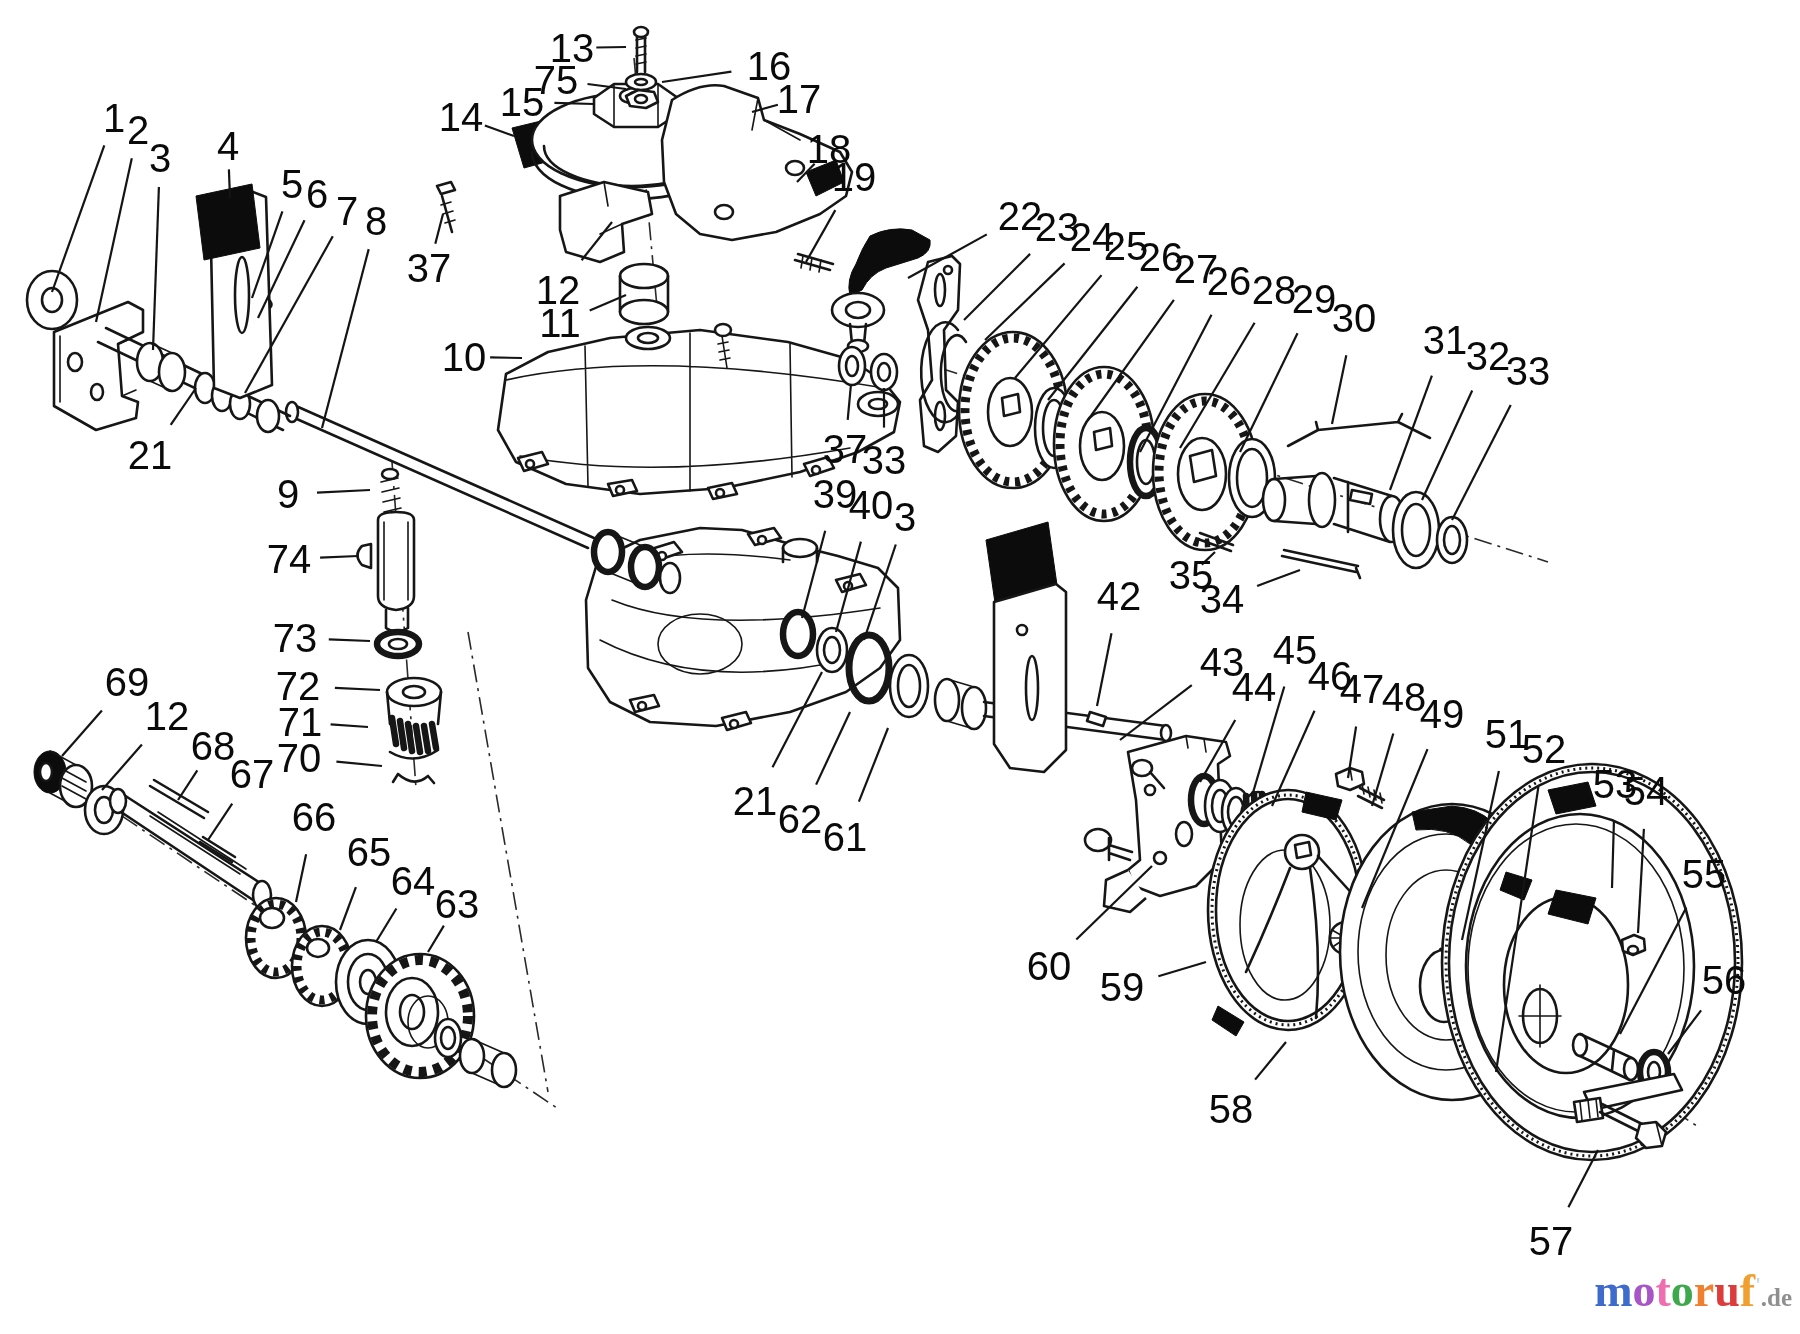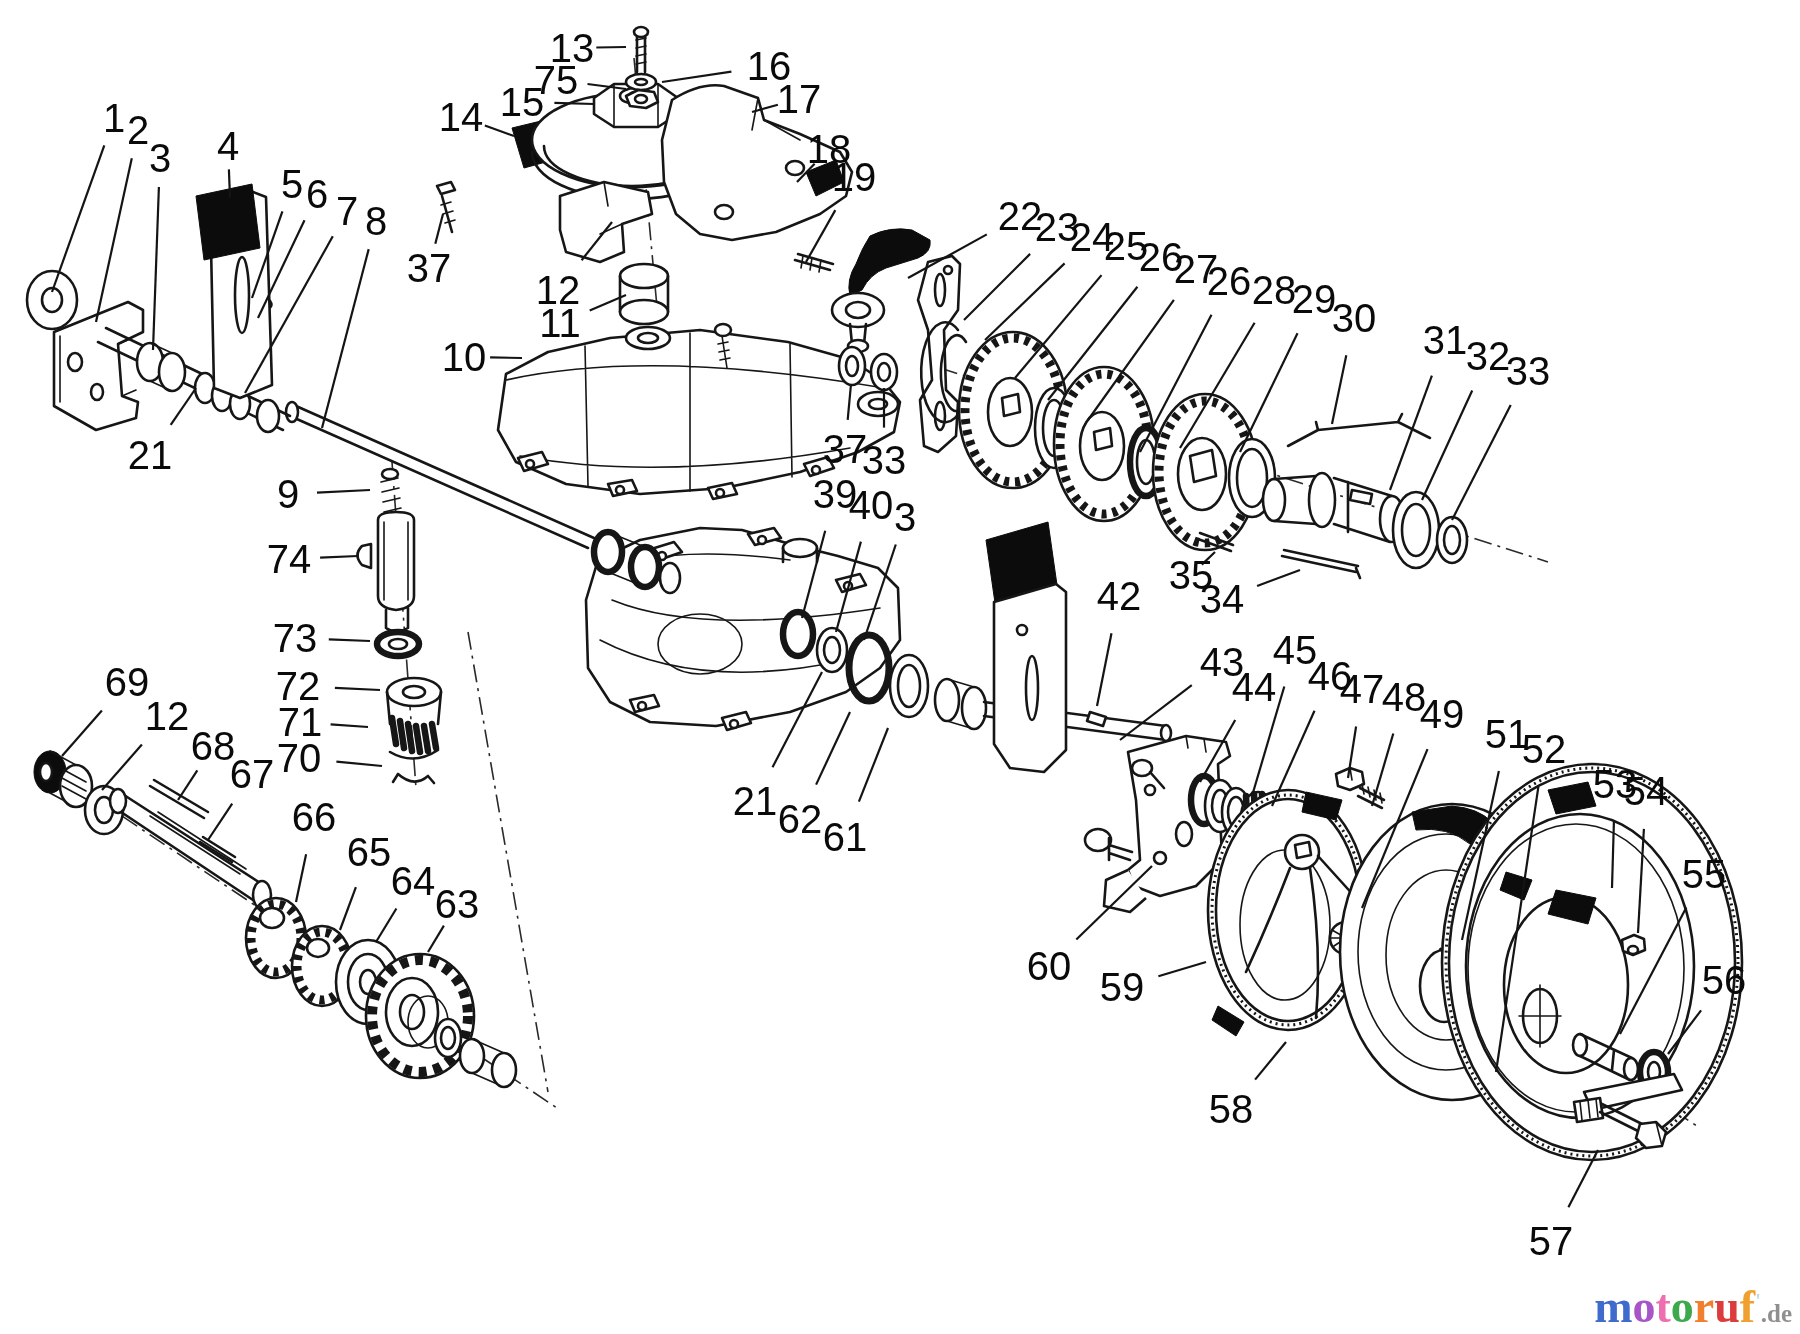--- a/index.html
+++ b/index.html
@@ -10,21 +10,21 @@
   .wh{fill:#ffffff;stroke:#161616;stroke-width:2.6;stroke-linejoin:round;}
   .bk{fill:#0c0c0c;stroke:#0c0c0c;stroke-width:1;}
   .thick{stroke-width:6.5;}
   .oring{fill:none;stroke:#161616;stroke-width:7;}
   .teeth{fill:none;stroke:#161616;stroke-width:9;stroke-dasharray:5 6;}
   .teeth2{fill:none;stroke:#161616;stroke-width:10;stroke-dasharray:8 7;}
   .stip{fill:none;stroke:#161616;stroke-width:3;stroke-dasharray:2 4;}
   .dashln{fill:none;stroke:#2a2a2a;stroke-width:1.6;stroke-dasharray:18 6 3 6;}
   .callout{font-family:"Liberation Sans",sans-serif;font-size:40px;font-weight:400;fill:#0a0a0a;text-anchor:middle;dominant-baseline:central;}
   .leader{stroke:#141414;stroke-width:2.2;fill:none;}
-  .logo{position:absolute;right:8px;bottom:4px;font-family:"Liberation Serif",serif;font-weight:700;font-size:46px;line-height:1;white-space:nowrap;}
+  .logo{position:absolute;right:8px;bottom:20px;font-family:"Liberation Serif",serif;font-weight:700;font-size:46px;line-height:1;white-space:nowrap;}
   .logo .sup{font-size:20px;vertical-align:14px;}
   .logo .tld{font-size:25px;color:#8f8f8f;}
 </style>
 </head>
 <body>
 
 <div class="stage">
 <svg width="1800" height="1334" viewBox="0 0 1800 1334">
 
   <g>

